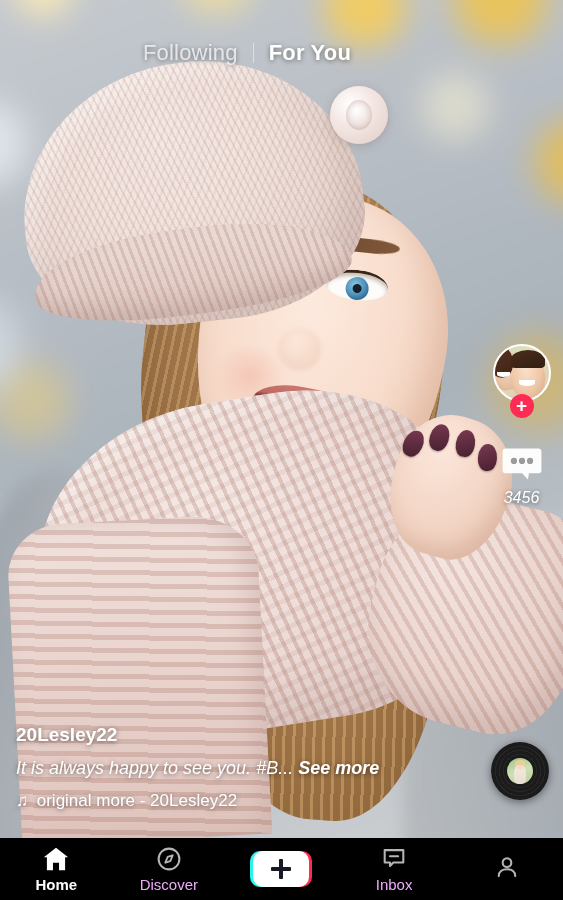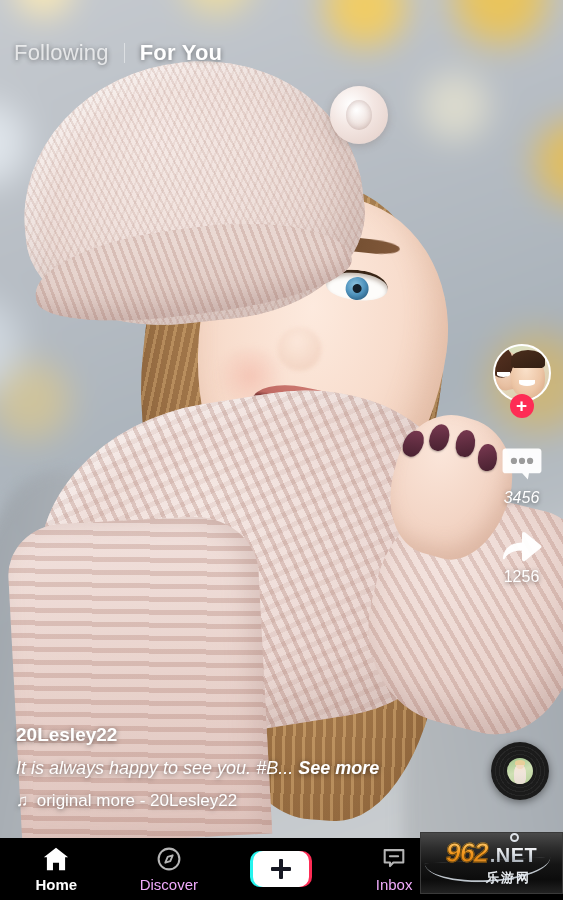--- a/index.html
+++ b/index.html
@@ -197,21 +197,21 @@
     background:linear-gradient(160deg,#7b3a52 0%, #5d2b3e 55%, #46202f 100%);
     box-shadow:0 1px 2px rgba(0,0,0,.3); }
   .n1{ left:404px; top:430px; transform:rotate(26deg); }
   .n2{ left:430px; top:424px; transform:rotate(18deg); }
   .n3{ left:456px; top:430px; transform:rotate(10deg); }
   .n4{ left:478px; top:444px; transform:rotate(4deg); }
 
   
   .top-tabs {
     position:absolute; left:0; top:40px; width:494px;
-    display:flex; align-items:center; gap:1px;
+    display:flex; justify-content:center; align-items:center; gap:1px;
     z-index:30; text-shadow:0 1px 5px rgba(0,0,0,.45);
   }
   .tab { font-size:22px; letter-spacing:.2px; padding:0 14px; line-height:1.2; }
   .tab.inactive { color:rgba(255,255,255,.72); font-weight:400; }
   .tab.active { color:#fff; font-weight:700; }
   .tab-div { width:1px; height:20px; background:rgba(255,255,255,.45); }
 
   
   .rail { position:absolute; right:0; top:344px; width:83px; z-index:30; }
   .rail-item { display:flex; flex-direction:column; align-items:center; }
@@ -430,26 +430,20 @@
     <div class="rail-item gap-b">
       <svg class="icon-bubble" viewBox="0 0 24 24">
         <path d="M3 3.6h18c.9 0 1.6.7 1.6 1.6v10.3c0 .9-.7 1.6-1.6 1.6h-5.2l-.6 3.4-3.1-3.4H3c-.9 0-1.6-.7-1.6-1.6V5.2c0-.9.7-1.6 1.6-1.6z" fill="#fff" opacity="0.96"></path>
         <circle cx="7.6" cy="10.3" r="1.7" fill="#9b9b9b"></circle>
         <circle cx="12" cy="10.3" r="1.7" fill="#9b9b9b"></circle>
         <circle cx="16.4" cy="10.3" r="1.7" fill="#9b9b9b"></circle>
       </svg>
       <div class="rail-count">3456</div>
     </div>
 
-    <div class="rail-item gap-c">
-      <svg class="icon-share" viewBox="0 0 24 20">
-        <path d="M2 17.5c.2-5.4 3.6-8.6 10-8.8V4.2c0-.9 1-1.3 1.7-.7l8.1 6.6c.5.4.5 1.1 0 1.5l-8.1 6.6c-.7.6-1.7.1-1.7-.7v-4.6c-4.4 0-7.1 1.2-9 4.3-.3.5-1 .4-1-.7z" fill="#fff" opacity="0.96"></path>
-      </svg>
-      <div class="rail-count">1256</div>
-    </div>
   </div>
 
   <div class="disc-wrap">
     <div class="disc">
       <div class="disc-label">
         <div class="dl-person"></div>
         <div class="dl-head"></div>
         <div class="dl-hair"></div>
       </div>
     </div>
@@ -504,23 +498,14 @@
 
     <div class="nav-item idle">
       <svg width="28" height="26" viewBox="0 0 24 24">
         <circle cx="12" cy="8" r="4" fill="none" stroke="#b5b5b5" stroke-width="1.9"></circle>
         <path d="M4.4 20.4c0-4.2 3.4-6.4 7.6-6.4s7.6 2.2 7.6 6.4" fill="none" stroke="#b5b5b5" stroke-width="1.9" stroke-linecap="round"></path>
       </svg>
       <div class="nav-label"></div>
     </div>
   </div>
 
-  <div class="watermark">
-    <div class="wm-row">
-      <span class="wm-962">962</span>
-      <span class="wm-dot-o"></span>
-      <span class="wm-net">.NET</span>
-    </div>
-    <div class="wm-cn">乐游网</div>
-    <div class="wm-swoosh"></div>
-  </div>
 
 </div>
 
 </body></html>

